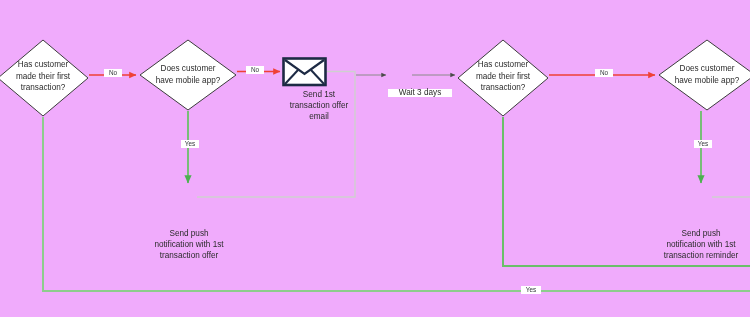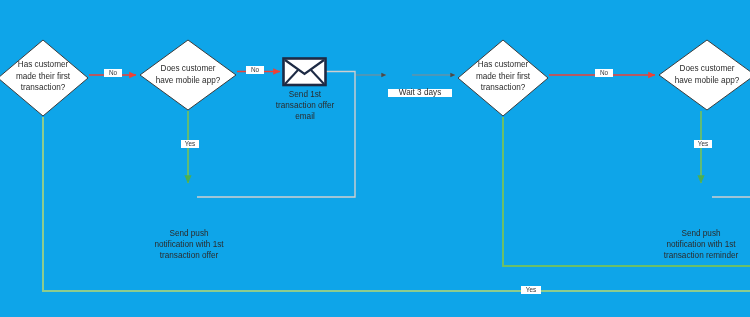--- a/index.html
+++ b/index.html
@@ -8,21 +8,21 @@
     padding: 0;
     background: #ffffff;
   }
   body {
     font-family: "Liberation Sans", sans-serif;
   }
   #canvas {
     position: relative;
     width: 750px;
     height: 317px;
-    background: #0ea5e9;
+    background: #f0abfc;
     overflow: hidden;
   }
   #flow-svg {
     position: absolute;
     top: 0;
     left: 0;
     width: 750px;
     height: 317px;
   }
   .node-label {
@@ -147,21 +147,21 @@
     </g>
   </svg>
 
   <div class="diamond-text" style="left:3px; top:59px; width:80px;">Has customer
 made their first
 transaction?</div>
 
   <div class="diamond-text" style="left:143px; top:63px; width:90px;">Does customer
 have mobile app?</div>
 
-  <div class="node-label" style="left:265px; top:89px; width:80px;">Send 1st
+  <div class="node-label" style="left:279px; top:89px; width:80px;">Send 1st
 transaction offer
 email</div>
 
   <div class="node-label" style="left:124px; top:228px; width:130px;">Send push
 notification with 1st
 transaction offer</div>
 
   <div class="diamond-text" style="left:463px; top:59px; width:80px;">Has customer
 made their first
 transaction?</div>

